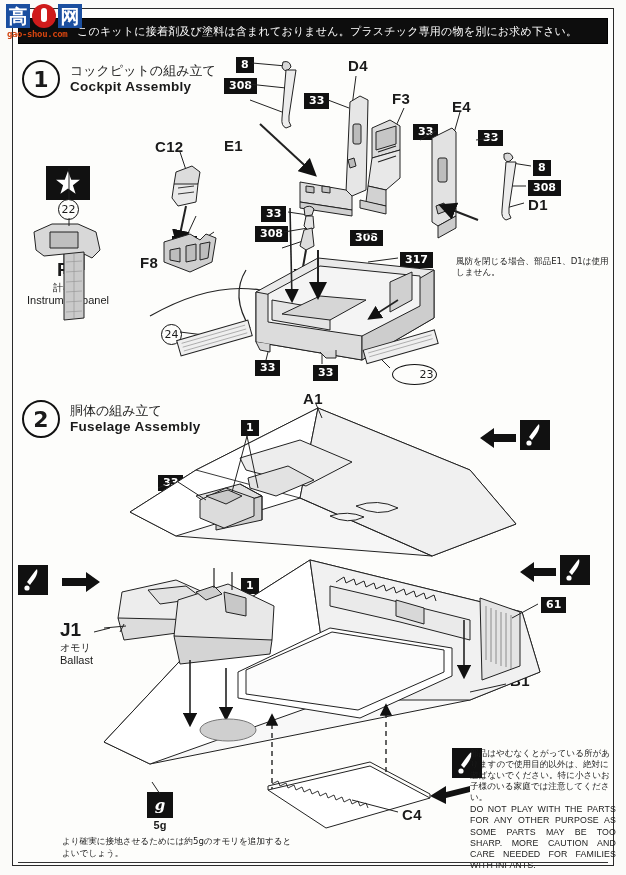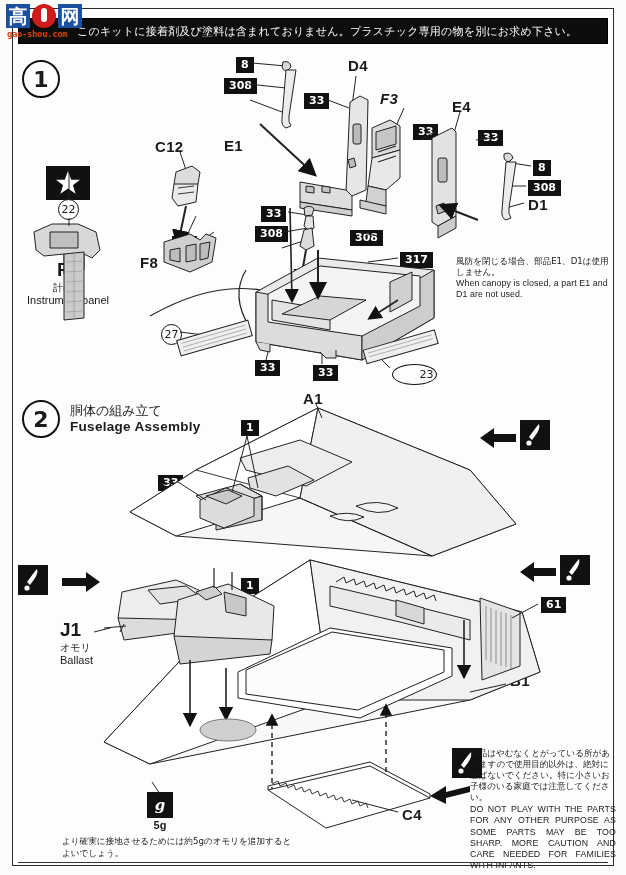--- a/index.html
+++ b/index.html
@@ -98,37 +98,41 @@
     <div class="wm-row">
       <div class="wm-cn">高</div>
       <div class="wm-mid"></div>
       <div class="wm-cn">网</div>
     </div>
     <div class="wm-txt">gao-shou.com</div>
   </div>
 
   <div class="step" style="left:22px;top:60px;">
     <div class="step-num">1</div>
+    <div>
+      <div class="step-t1">コックピットの組み立て</div>
+      <div class="step-t2">Cockpit Assembly</div>
+    </div>
   </div>
 
   <div class="starbox">
     <svg viewBox="0 0 24 24">
         <polygon points="12,1 15,9 23,9 16.5,14 19,22 12,17 5,22 7.5,14 1,9 9,9" fill="#fff"></polygon>
       </svg>
   </div>
 
   <div class="partblock" style="left:20px;top:258px;width:96px;">
     <div class="big">F8</div>
     <div class="jp">計器盤</div>
     <div class="en">Instrument panel</div>
   </div>
 
   <div class="lbl" style="left:224px;top:92px;margin-top:45px;">E1</div>
   <div class="lbl" style="left:348px;top:57px;">D4</div>
-  <div class="lbl" style="left:380px;top:90px;font-style:italic;">F3</div>
+  <div class="lbl" style="left:392px;top:90px;">F3</div>
   <div class="lbl" style="left:452px;top:98px;">E4</div>
   <div class="lbl" style="left:528px;top:196px;">D1</div>
   <div class="lbl" style="left:155px;top:138px;">C12</div>
   <div class="lbl" style="left:140px;top:254px;">F8</div>
   <div class="lbl" style="left:257px;top:224px;">F2</div>
   <div class="lbl" style="left:409px;top:272px;">F7</div>
 
   <div class="boxnum" style="left:236px;top:57px;">8</div>
   <div class="boxnum" style="left:224px;top:78px;">308</div>
   <div class="boxnum" style="left:304px;top:93px;">33</div>
@@ -138,26 +142,25 @@
   <div class="boxnum" style="left:528px;top:180px;">308</div>
   <div class="boxnum" style="left:261px;top:206px;">33</div>
   <div class="boxnum" style="left:255px;top:226px;">308</div>
   <div class="boxnum" style="left:350px;top:230px;">308</div>
   <div class="boxnum" style="left:400px;top:252px;">317</div>
   <div class="boxnum" style="left:172px;top:236px;">33</div>
   <div class="boxnum" style="left:255px;top:360px;">33</div>
   <div class="boxnum" style="left:313px;top:365px;">33</div>
 
   <div class="circnum" style="left:58px;top:199px;">22</div>
-  <div class="circnum" style="left:161px;top:324px;">27</div>
+  <div class="circnum" style="left:161px;top:324px;">24</div>
   <div class="circnum" style="left:392px;top:364px;padding-left:24px;">23</div>
 
   <div class="note" style="left:456px;top:256px;width:160px;">
     <div>風防を閉じる場合、部品E1、D1は使用しません。</div>
-    <div class="en">When canopy is closed, a part E1 and D1 are not used.</div>
   </div>
 
   <div class="step" style="left:22px;top:400px;">
     <div class="step-num">2</div>
     <div>
       <div class="step-t1">胴体の組み立て</div>
       <div class="step-t2">Fuselage Assembly</div>
     </div>
   </div>
 

